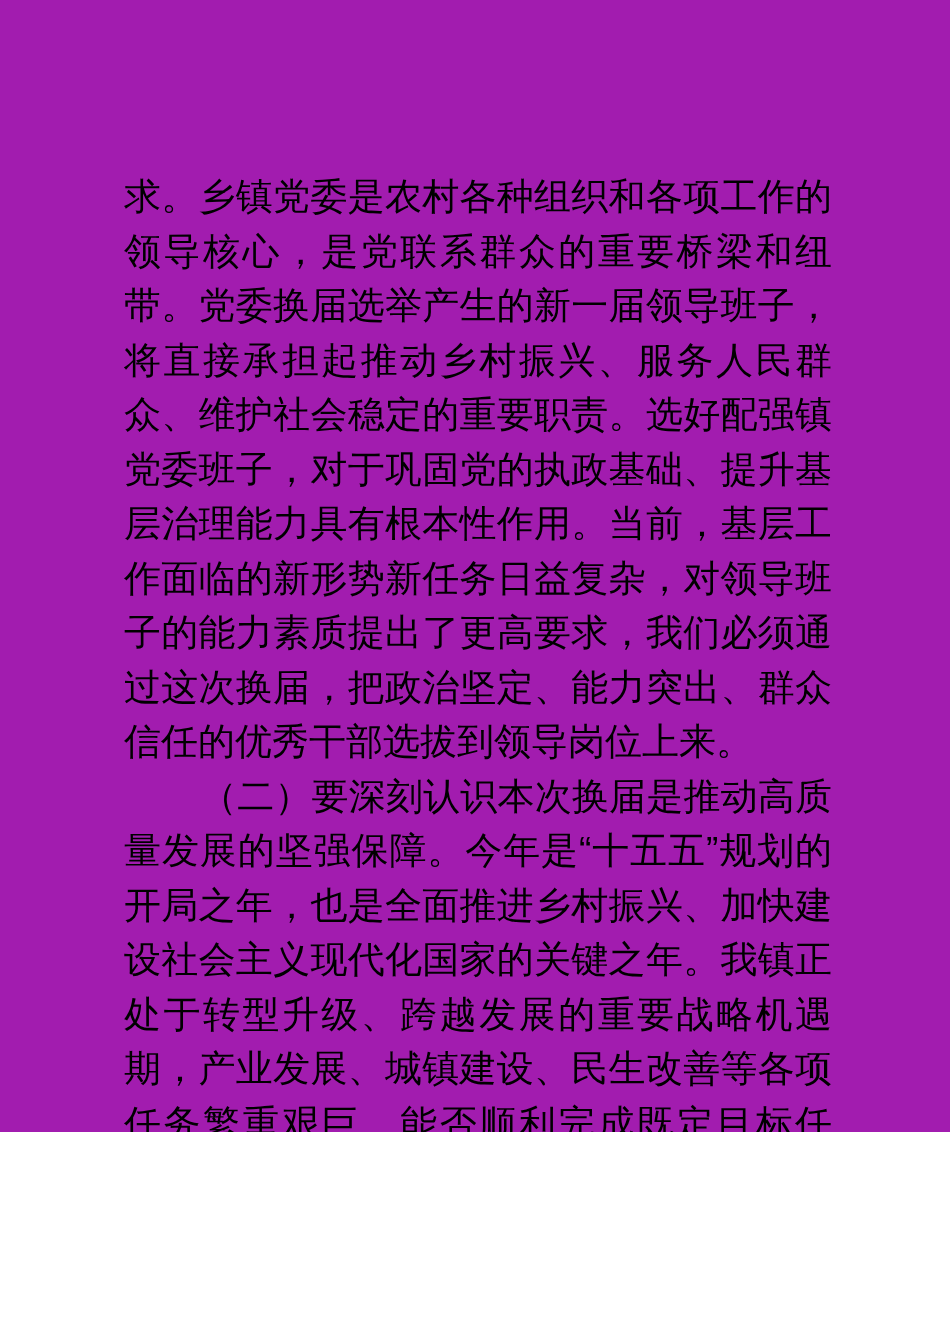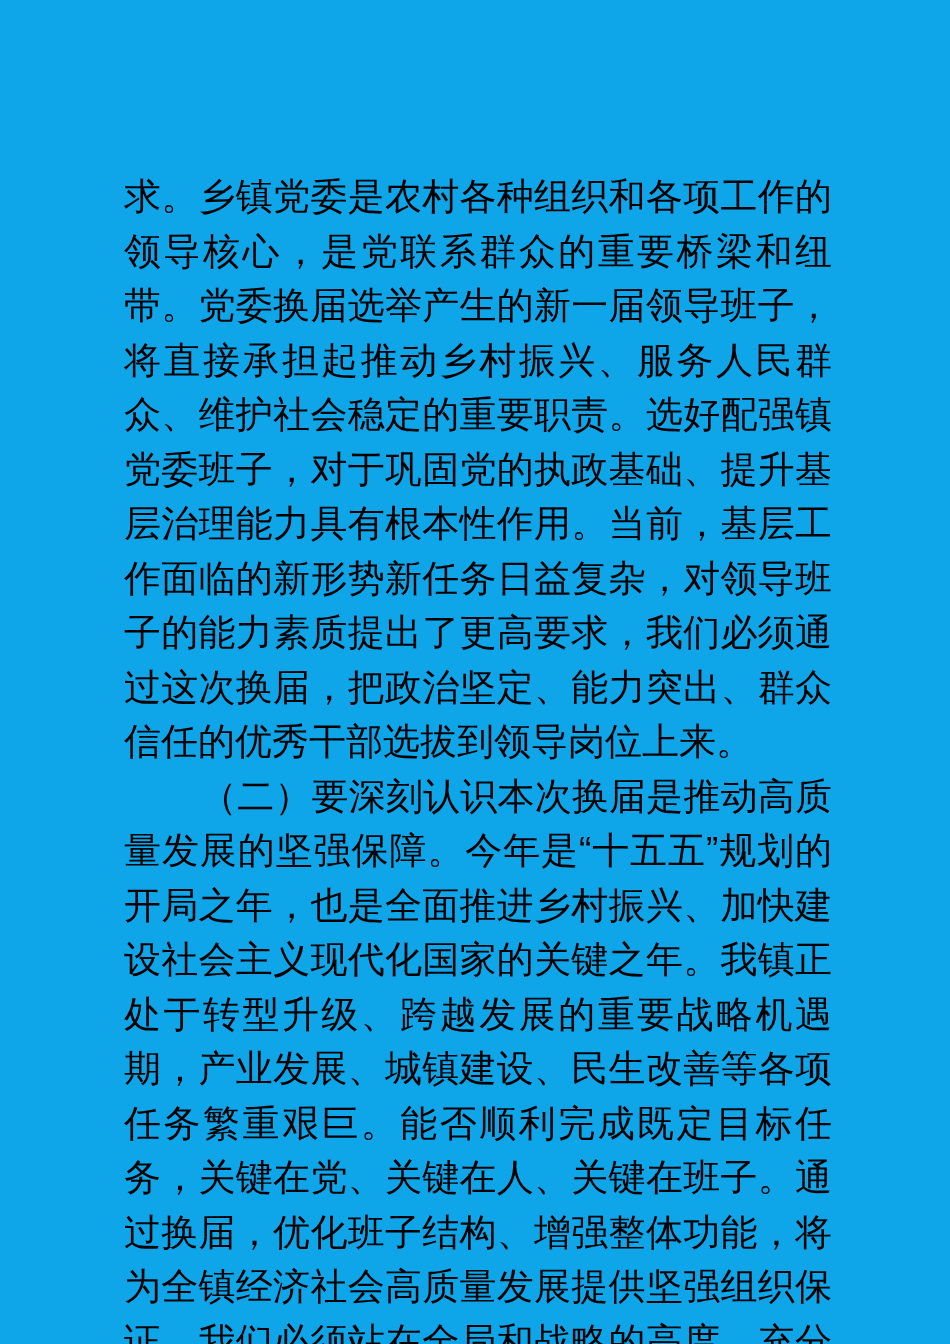--- a/index.html
+++ b/index.html
@@ -6,22 +6,22 @@
     margin: 0;
     padding: 0;
     background: #ffffff;
   }
   body {
     font-family: "Liberation Sans", "DejaVu Sans", sans-serif;
   }
   #page {
     position: relative;
     width: 950px;
-    height: 1344px;
-    background: #0ea5e9;
+    height: 1132px;
+    background: #a21caf;
     overflow: hidden;
     box-sizing: border-box;
   }
   #doc-body {
     position: absolute;
     left: 124px;
     top: 170px;
     width: 708px;
   }
   .para {

